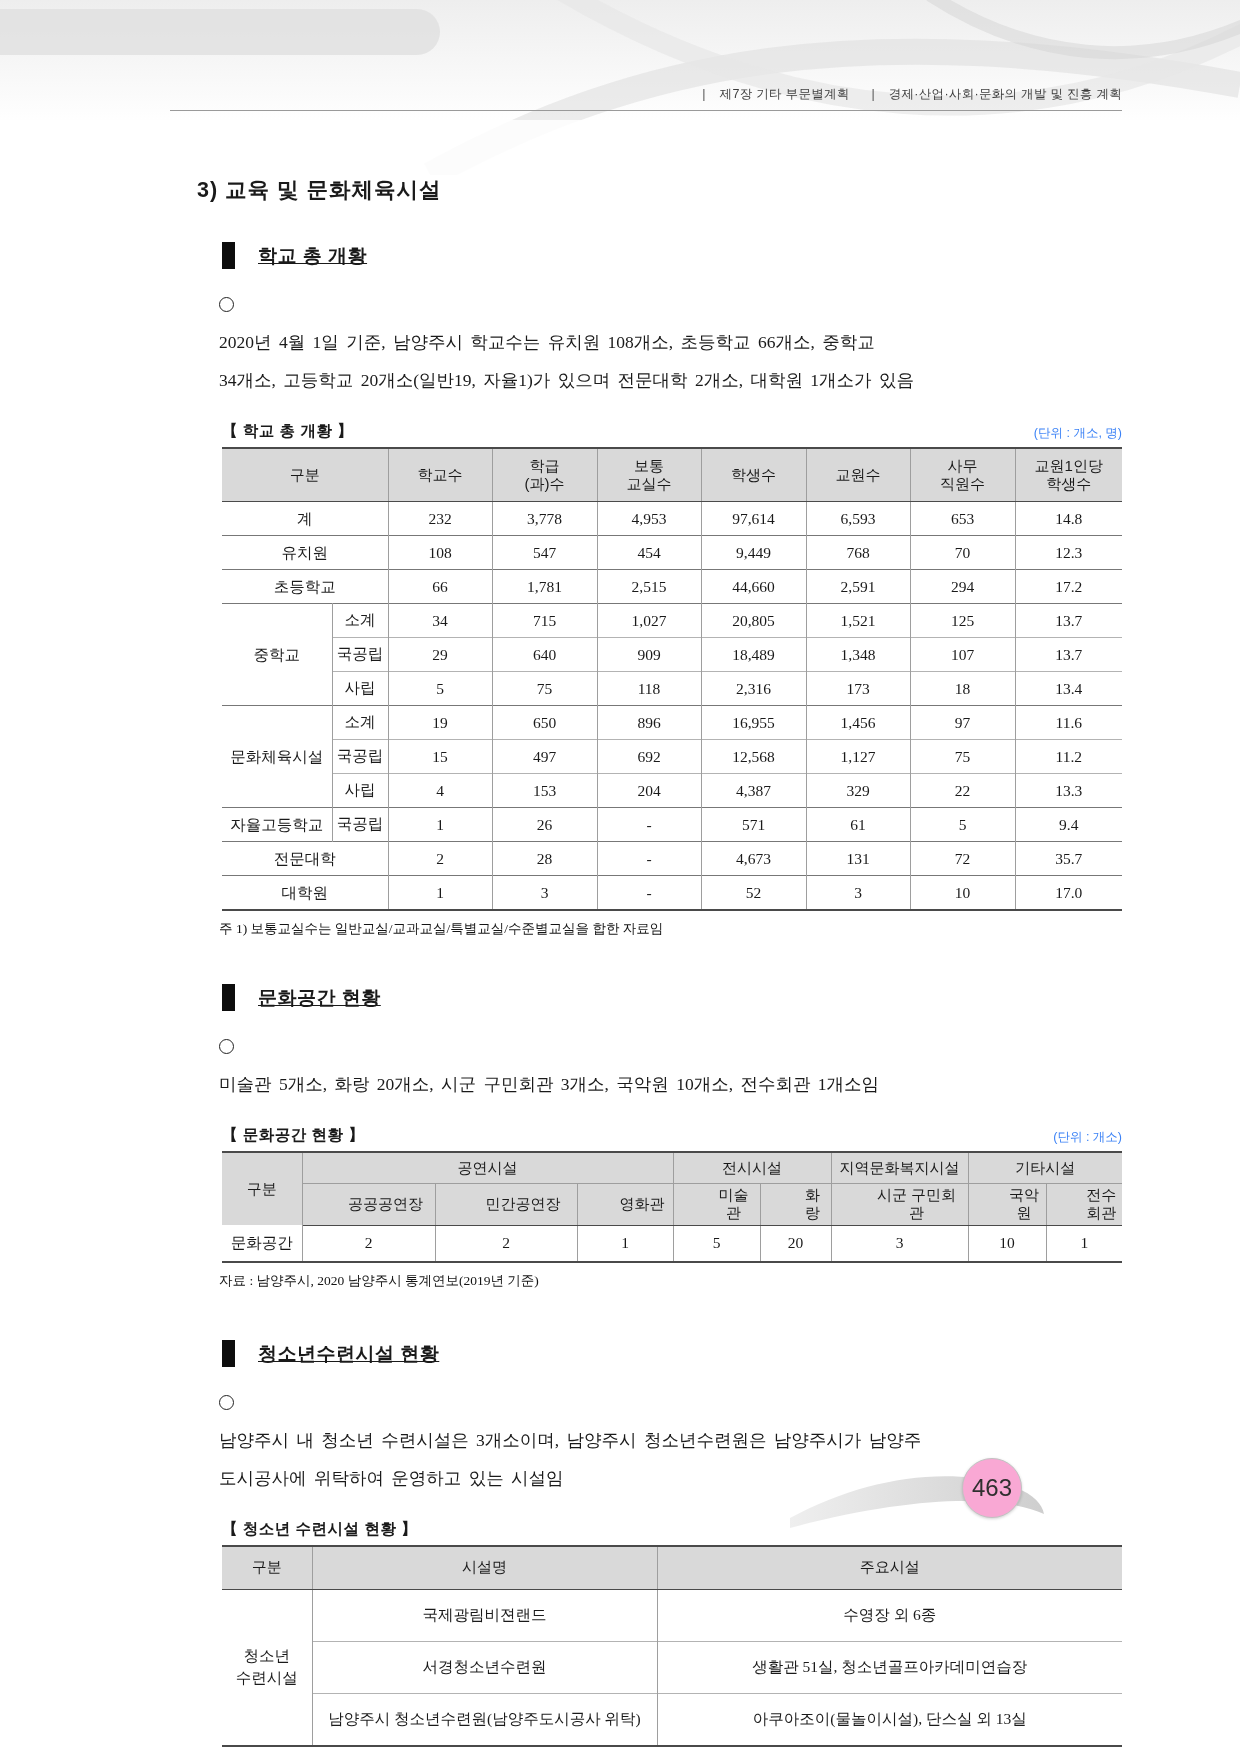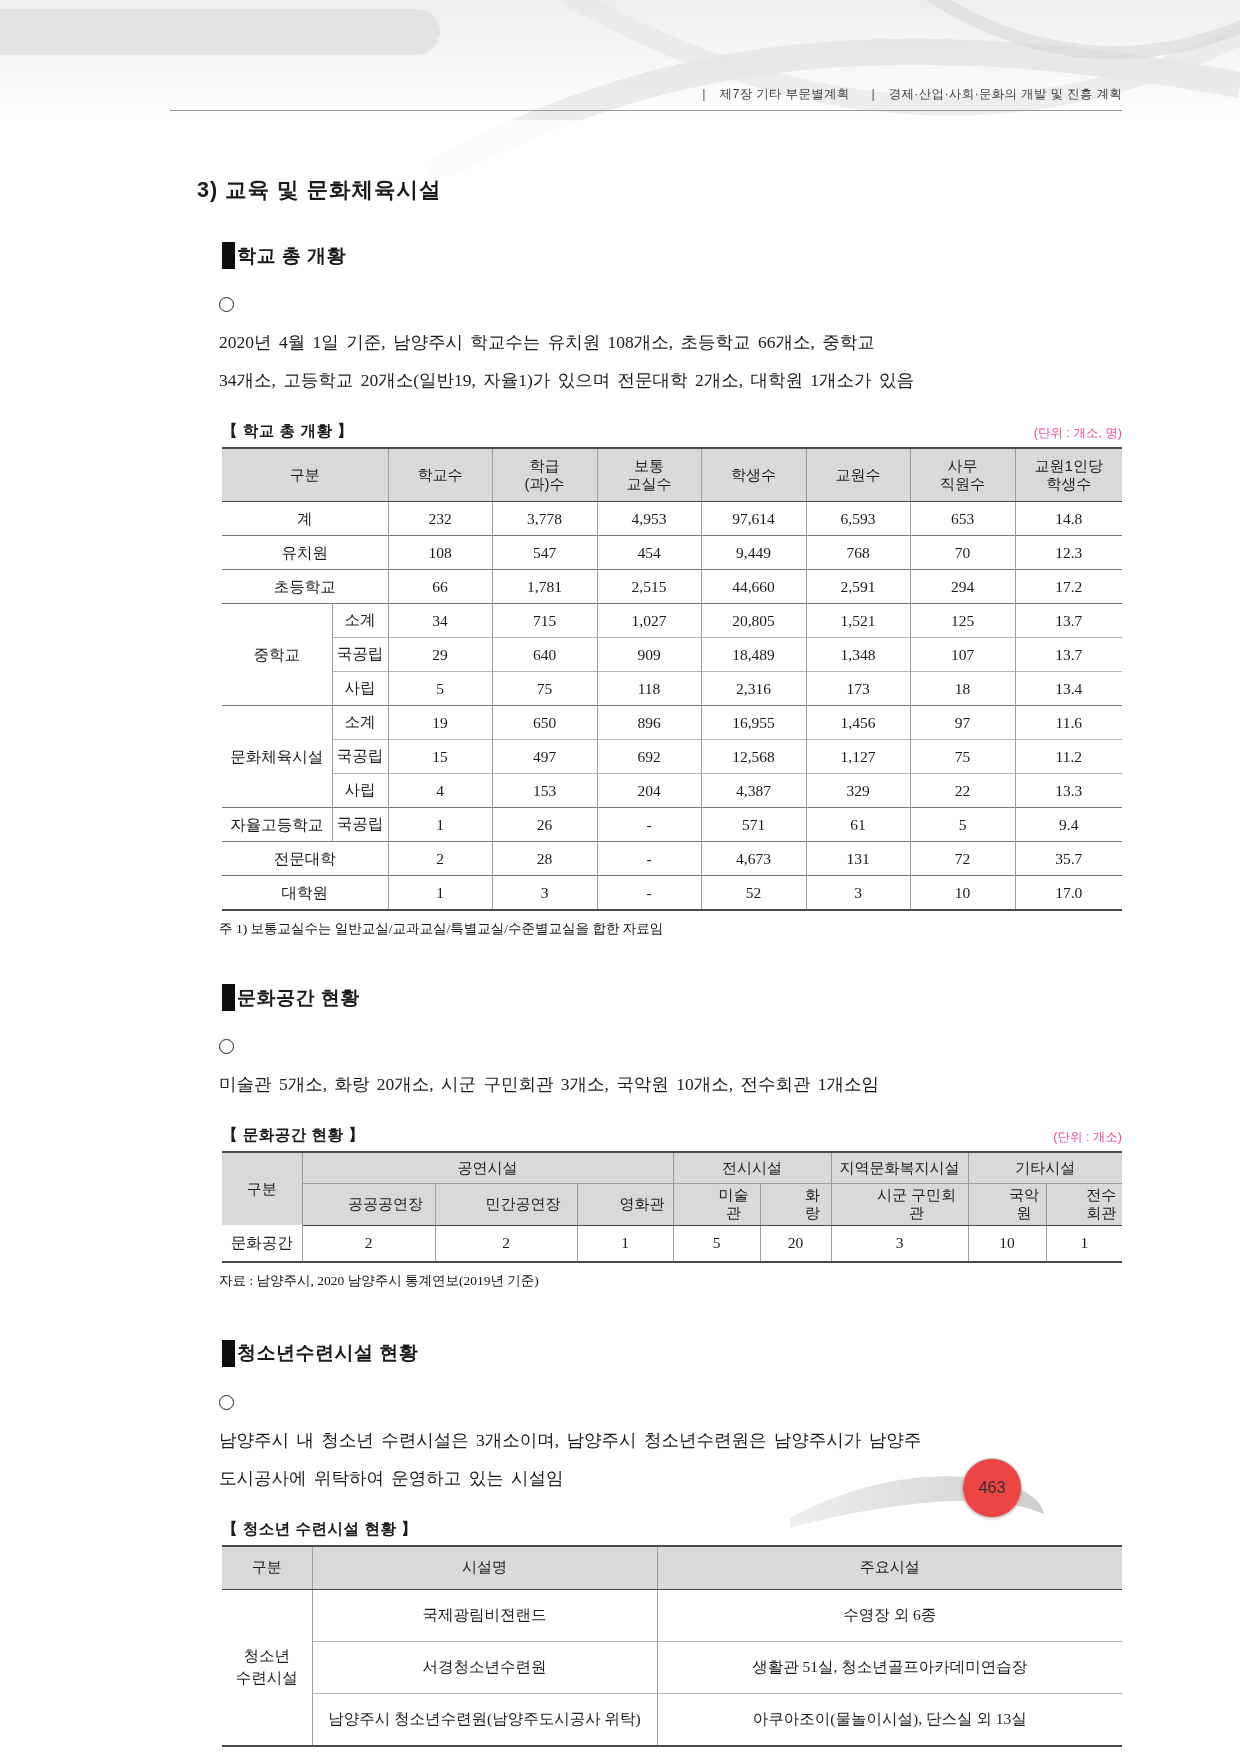--- a/index.html
+++ b/index.html
@@ -9,31 +9,31 @@
   .content{position:relative;padding:0 118px 0 197px;}
 
   .hdr{padding-top:86px;text-align:right;font-family:"Liberation Sans",sans-serif;
        font-size:12.5px;color:#3d3d3d;letter-spacing:.3px;}
   .hdr .sep{margin:0 10px 0 18px;color:#555;}
   .rule{border:none;border-top:1px solid #999;margin:7px 0 0 -27px;}
 
   .title{font-family:"Liberation Sans",sans-serif;font-weight:bold;font-size:21.5px;
          margin:64px 0 0 0;letter-spacing:1px;}
 
-  .sec-head{margin:38px 0 0 25px;display:flex;align-items:center;gap:2px;
-            font-family:"Liberation Sans",sans-serif;font-weight:bold;font-size:19px;letter-spacing:.5px;}
+  .sec-head{margin:38px 0 0 25px;display:flex;align-items:flex-end;gap:23px;
+            font-family:"Liberation Sans",sans-serif;font-weight:bold;font-size:19px;letter-spacing:.5px;text-decoration:underline;}
   .sec-bar{width:13px;height:27px;background:#0d0d0d;flex:none;}
 
   .bullet{margin:17px 0 0 22px;display:flex;gap:11px;font-size:17.5px;line-height:38px;word-spacing:3px;flex-direction:column;}
   .b-ring{width:13px;height:13px;border:1.7px solid #222;border-radius:50%;margin-top:11px;flex:none;}
   .b-lines{flex:1;}
 
   .cap-row{width:900px;margin:22px 0 5px 25px;display:flex;justify-content:space-between;align-items:flex-end;}
   .cap{font-family:"Liberation Sans",sans-serif;font-size:15.5px;font-weight:600;letter-spacing:.5px;}
-  .unit{font-family:"Liberation Sans",sans-serif;font-size:12.5px;color:#ec4899;}
+  .unit{font-family:"Liberation Sans",sans-serif;font-size:12.5px;color:#3b82f6;}
 
   table{width:900px;margin-left:25px;border-collapse:collapse;table-layout:fixed;
         text-align:center;border-top:2px solid #4a4a4a;border-bottom:2px solid #4a4a4a;}
   th,td{border-right:1px solid #9e9e9e;border-top:1px solid #b3b3b3;padding:2px 4px;overflow:hidden;}
   th:last-child,td:last-child{border-right:none;}
   th{background:#d9d9d9;font-family:"Liberation Sans",sans-serif;font-weight:normal;
      white-space:pre-line;line-height:1.22;font-size:15px;}
   thead tr:first-child th{border-top:none;}
   thead tr + tr th{border-top:1px solid #9e9e9e;padding-left:38px;}
   thead tr:last-child th{border-bottom:1.6px solid #4a4a4a;}
@@ -50,22 +50,22 @@
   #t-youth td{height:47px;white-space:pre-line;line-height:1.4;}
 
   .src{font-size:13.5px;margin:9px 0 0 22px;color:#141414;}
   .src + .src{margin-top:3px;}
 
   .sp1{margin-top:46px;}
   .sp2{margin-top:50px;}
 
   .foot-deco{position:absolute;left:790px;top:1432px;width:300px;height:110px;pointer-events:none;}
   .pageno{position:absolute;left:962px;top:1458px;width:58px;height:58px;border:1.5px solid #c2c2c2;
-          border-radius:50%;background:#ef4444;display:flex;align-items:center;justify-content:center;
-          font-family:"Liberation Sans",sans-serif;font-size:16px;color:#2f2f2f;
+          border-radius:50%;background:#f9a8d4;display:flex;align-items:center;justify-content:center;
+          font-family:"Liberation Sans",sans-serif;font-size:24px;color:#2f2f2f;
           box-shadow:0 1px 3px rgba(0,0,0,.18);}
 </style>
 </head>
 <body>
 
 <div class="page">
 
   <svg class="deco-top" viewBox="0 0 1240 175">
     <defs>
       <linearGradient id="g1" x1="0" y1="0" x2="0" y2="1">

